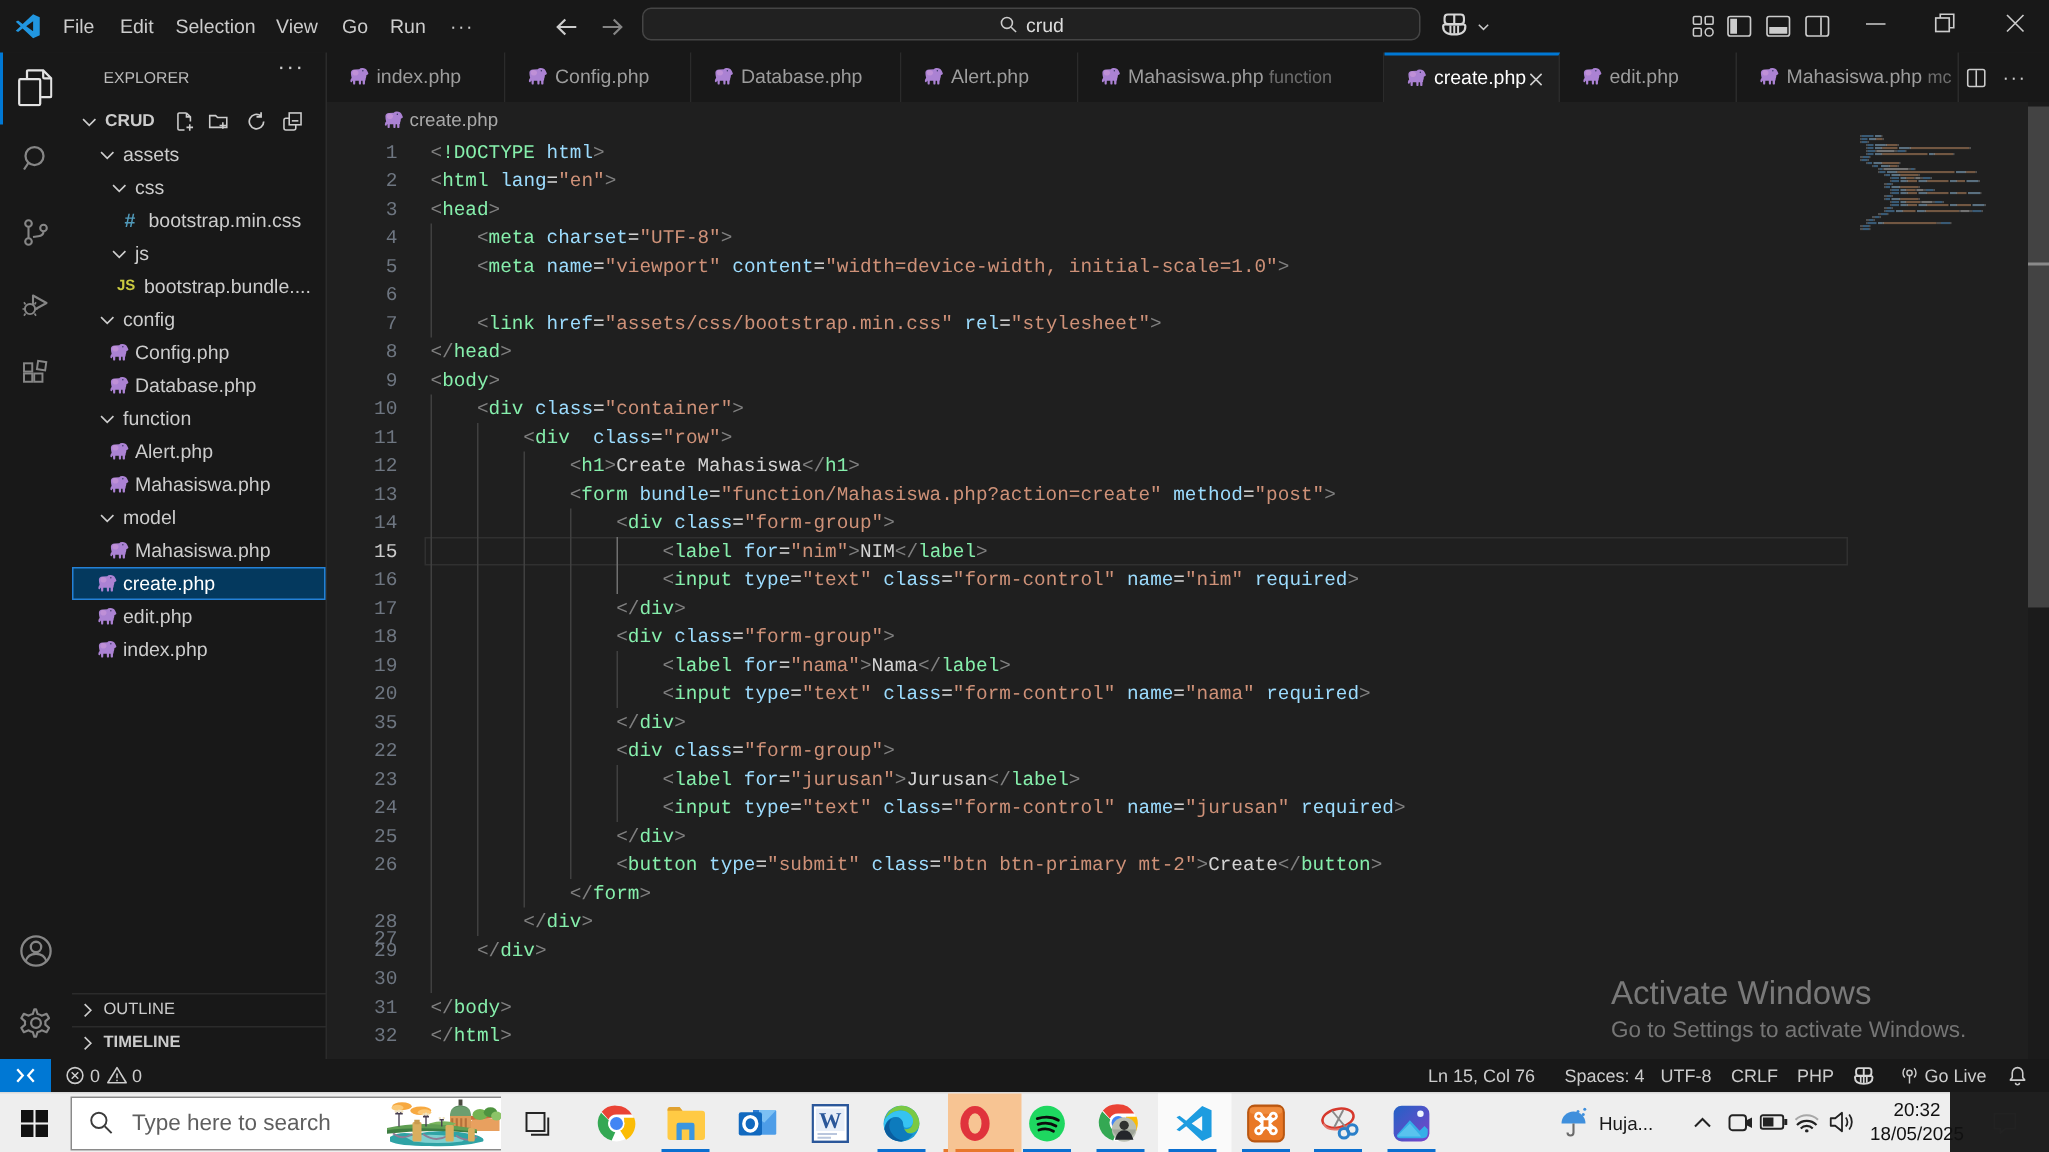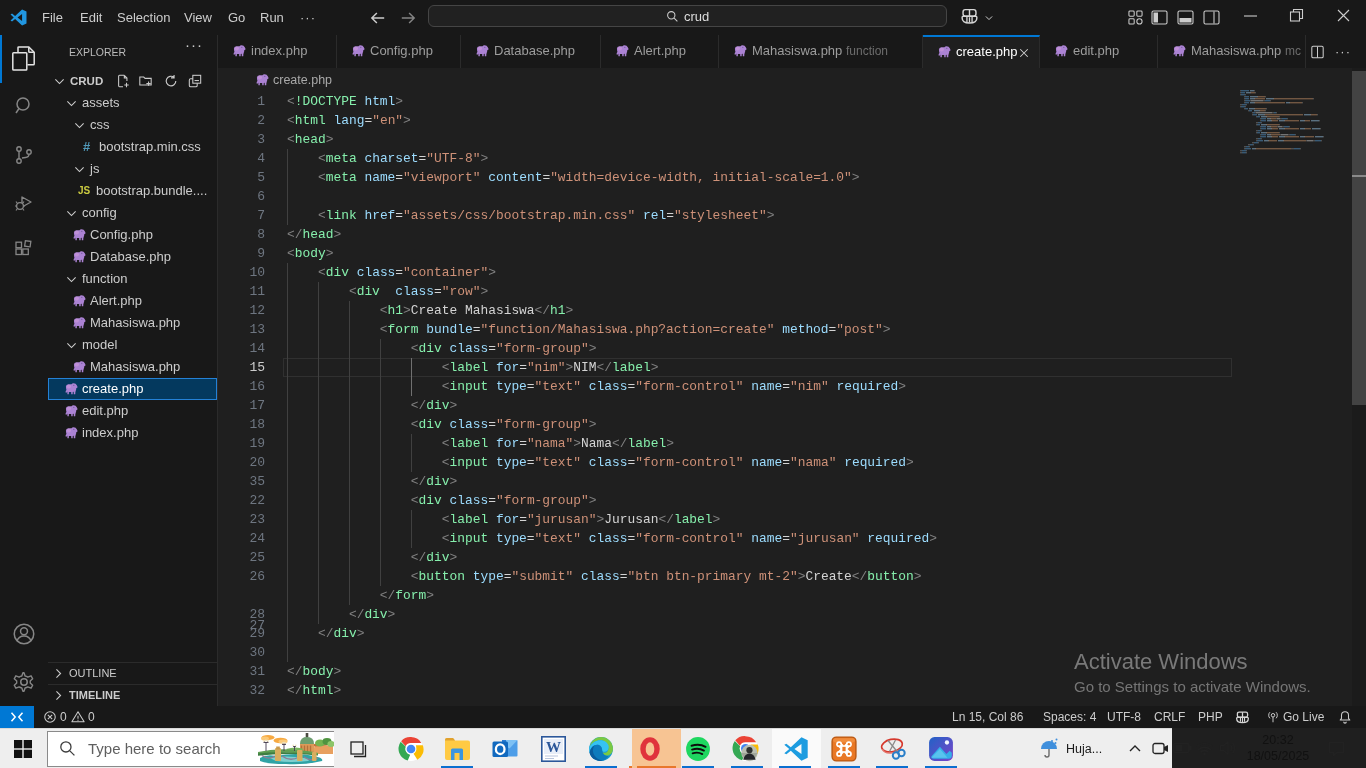--- a/index.html
+++ b/index.html
@@ -18,21 +18,21 @@
   #actbar { position:absolute; left:0; top:35px; width:48px; height:671px; background:#181818; }
   #sidebar { position:absolute; left:48px; top:35px; width:170px; height:671px; background:#181818; border-right:1px solid #2b2b2b; }
   .trow { position:absolute; left:0; width:169px; height:22px; line-height:22px; color:#cccccc; font-size:13px; white-space:nowrap; overflow:hidden; }
   .cl { position:absolute; left:287px; height:19px; line-height:19px; font-family:"Liberation Mono", monospace; font-size:12.9px; white-space:pre; }
   .num { position:absolute; left:218px; width:47px; text-align:right; color:#6e7681; font-family:"Liberation Mono", monospace; font-size:13px; height:19px; line-height:19px; }
   .num.cur { color:#cccccc; }
   .p { color:#808080; } .t { color:#86efac; } .a { color:#9cdcfe; }
   .s { color:#ce9178; } .x { color:#d4d4d4; } .e { color:#d4d4d4; }
   #statusbar { position:absolute; left:0; top:706px; width:1366px; height:22px; background:#181818; color:#cccccc; font-size:12px; }
   .sbi { position:absolute; top:0; height:22px; line-height:22px; white-space:nowrap; }
-  #taskbar { position:absolute; left:0; top:728px; width:1172px; height:40px; background:#eeeeee; border-top:1px solid #d9d9d9; }
+  #taskbar { position:absolute; left:0; top:728px; width:1300px; height:40px; background:#eeeeee; border-top:1px solid #d9d9d9; }
   .winctl { stroke:#cccccc; stroke-width:1.1; fill:none; }
 </style>
 </head>
 <body>
 <div id="root">
 
 <div id="titlebar">
   <svg class="abs" style="left:10px;top:9px" width="17" height="17" viewBox="0 0 100 100">
     <path fill="#2196e0" d="M71 3 L30 41 L12 27 L3 32 L22 50 L3 68 L12 73 L30 59 L71 97 L97 85 L97 15 Z M71 30 L71 70 L44 50 Z"></path>
   </svg>
@@ -652,21 +652,21 @@
   <svg class="abs" style="left:43px;top:4px" width="14" height="14" viewBox="0 0 16 16">
         <circle cx="8" cy="8" r="6" stroke="#cccccc" stroke-width="1.2" fill="none"></circle>
         <path d="M5.5 5.5 L10.5 10.5 M10.5 5.5 L5.5 10.5" stroke="#cccccc" stroke-width="1.2"></path>
       </svg>
   <div class="sbi" style="left:60px">0</div>
   <svg class="abs" style="left:71px;top:4px" width="14" height="14" viewBox="0 0 16 16">
         <path d="M8 2 L15 13.5 H1 Z" stroke="#cccccc" stroke-width="1.2" fill="none" stroke-linejoin="round"></path>
         <path d="M8 6.5 V10 M8 11.2 V12.3" stroke="#cccccc" stroke-width="1.2"></path>
       </svg>
   <div class="sbi" style="left:88px">0</div>
-  <div class="sbi" style="left:952px">Ln 15, Col 86</div>
+  <div class="sbi" style="left:952px">Ln 15, Col 76</div>
   <div class="sbi" style="left:1043px">Spaces: 4</div>
   <div class="sbi" style="left:1107px">UTF-8</div>
   <div class="sbi" style="left:1154px">CRLF</div>
   <div class="sbi" style="left:1198px">PHP</div>
   <svg class="abs" style="left:1235px;top:4px" width="15" height="15" viewBox="0 0 20 20">
     <path d="M5.5 2.8 H14.5 Q16.8 2.8 16.8 5.2 V7.2 Q16.8 9.6 14.5 9.6 H5.5 Q3.2 9.6 3.2 7.2 V5.2 Q3.2 2.8 5.5 2.8 Z" stroke="#d6d6d6" stroke-width="1.7" fill="none"></path>
     <line x1="10" y1="3" x2="10" y2="9.4" stroke="#d6d6d6" stroke-width="1.7"></line>
     <path d="M2.2 11.2 Q2.2 16.8 10 16.8 Q17.8 16.8 17.8 11.2 Q17.8 9.8 16.5 9.8 H3.5 Q2.2 9.8 2.2 11.2 Z" stroke="#d6d6d6" stroke-width="1.7" fill="none"></path>
     <path d="M7.3 10.5 V15.8 M10 10.7 V16.3 M12.7 10.5 V15.8" stroke="#d6d6d6" stroke-width="1.5"></path>
   </svg>

